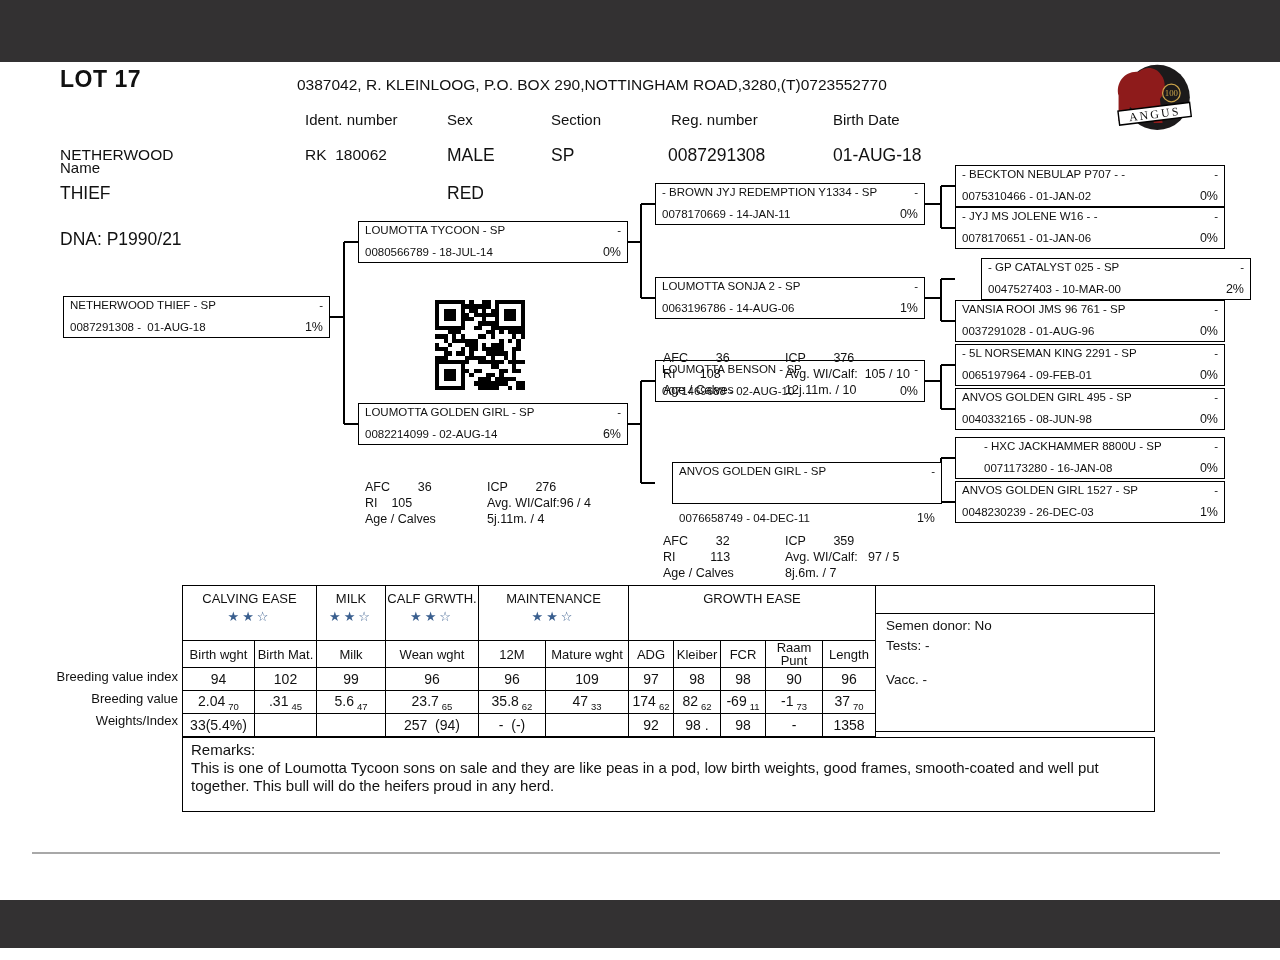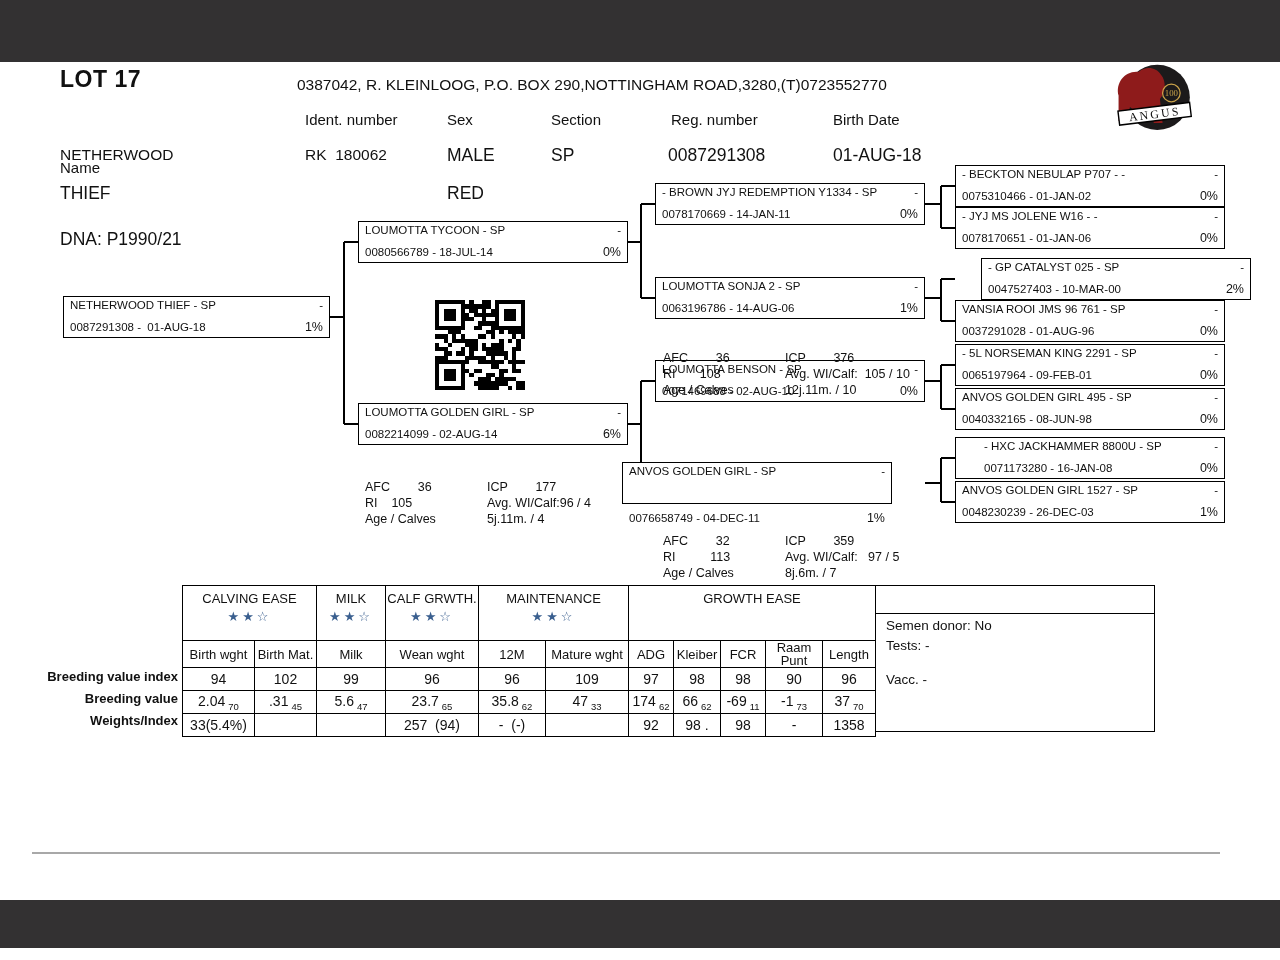--- a/index.html
+++ b/index.html
@@ -29,21 +29,21 @@
   
   table.bvtable{position:absolute;left:182px;top:585px;border-collapse:collapse;
                 table-layout:fixed;width:693px;background:#fff;}
   table.bvtable td{border:1px solid #000;text-align:center;padding:0;overflow:hidden;}
   tr.grow td{height:54px;vertical-align:top;}
   .gl{font-size:13px;padding-top:5px;}
   .stars{font-size:13px;letter-spacing:3px;color:#3a5f8f;margin-top:3px;}
   tr.hrow td{height:26px;font-size:13px;line-height:13px;}
   tr.drow td{height:22px;font-size:14px;white-space:pre;}
   tr.bvr td .sub{font-size:9.5px;vertical-align:-4px;margin-left:3px;}
-  .rowlabel{position:absolute;width:138px;text-align:right;font-size:13px;font-weight:bold;}
+  .rowlabel{position:absolute;width:138px;text-align:right;font-size:13px;}
   
   .panel{position:absolute;left:875px;top:585px;width:280px;height:147px;
          border:1px solid #000;box-sizing:border-box;}
   .panel .innerline{position:absolute;left:0;top:27px;width:100%;border-top:1px solid #000;}
   .panel div.t{position:absolute;left:10px;font-size:13.5px;}
   
   .remarks{position:absolute;left:182px;top:737px;width:973px;height:75px;
            border:1px solid #000;box-sizing:border-box;padding:3px 8px;font-size:15px;line-height:18px;}
   .sep{position:absolute;left:32px;top:852px;width:1188px;height:2px;background:#a8a8a8;}
   .logo{position:absolute;left:1108px;top:56px;width:88px;height:88px;}
@@ -152,21 +152,21 @@
   <div class="pbox" style="left:655px;top:360px;width:270px;">
     <div class="pr">
         <span>LOUMOTTA BENSON - SP</span>
         <span>-</span>
       </div>
     <div class="pr">
         <span>0071469688 - 02-AUG-10</span>
         <span class="pct">0%</span>
       </div>
   </div>
-  <div class="pbox" style="left:622px;top:462px;width:270px;gap:34px;">
+  <div class="pbox" style="left:672px;top:462px;width:270px;gap:34px;">
     <div class="pr">
         <span>ANVOS GOLDEN GIRL - SP</span>
         <span>-</span>
       </div>
     <div class="pr">
         <span>0076658749 - 04-DEC-11</span>
         <span class="pct">1%</span>
       </div>
   </div>
   <div class="pbox" style="left:955px;top:165px;width:270px;">
@@ -248,21 +248,21 @@
         <span>0048230239 - 26-DEC-03</span>
         <span class="pct">1%</span>
       </div>
   </div>
 
   <div class="stats" style="left:365px;top:447px;">
     <div class="scol" style="width:122px;">
       <div>AFC        36</div><div>RI    105</div><div>Age / Calves</div>
     </div>
     <div class="scol">
-      <div>ICP        177</div><div>Avg. WI/Calf:96 / 4</div><div>5j.11m. / 4</div>
+      <div>ICP        276</div><div>Avg. WI/Calf:96 / 4</div><div>5j.11m. / 4</div>
     </div>
   </div>
   <div class="stats" style="left:663px;top:318px;">
     <div class="scol" style="width:122px;">
       <div>AFC        36</div><div>RI       108</div><div>Age / Calves</div>
     </div>
     <div class="scol">
       <div>ICP        376</div><div>Avg. WI/Calf:  105 / 10</div><div>12j.11m. / 10</div>
     </div>
   </div>
@@ -509,21 +509,21 @@
           <td>96</td>
     </tr>
     <tr class="drow bvr">
       <td><span>2.04</span><span class="sub">70</span></td>
       <td><span>.31</span><span class="sub">45</span></td>
       <td><span>5.6</span><span class="sub">47</span></td>
       <td><span>23.7</span><span class="sub">65</span></td>
       <td><span>35.8</span><span class="sub">62</span></td>
       <td><span>47</span><span class="sub">33</span></td>
       <td><span>174</span><span class="sub">62</span></td>
-      <td><span>66</span><span class="sub">62</span></td>
+      <td><span>82</span><span class="sub">62</span></td>
       <td><span>-69</span><span class="sub">11</span></td>
       <td><span>-1</span><span class="sub">73</span></td>
       <td><span>37</span><span class="sub">70</span></td>
     </tr>
     <tr class="drow">
       <td>33(5.4%)</td>
           <td></td>
           <td></td>
       <td>257  (94)</td>
           <td>-  (-)</td>
@@ -537,15 +537,19 @@
   </tbody>
     </table>
 
   <div class="panel">
     <div class="innerline"></div>
     <div class="t" style="top:32px;">Semen donor: No</div>
     <div class="t" style="top:52px;">Tests: -</div>
     <div class="t" style="top:86px;">Vacc. -</div>
   </div>
 
+  <div class="remarks">
+    <div>Remarks:</div>
+    <div>This is one of Loumotta Tycoon sons on sale and they are like peas in a pod, low birth weights, good frames, smooth-coated and well put together. This bull will do the heifers proud in any herd.</div>
+  </div>
 
   <div class="sep"></div>
 </div>
 
 </body></html>

